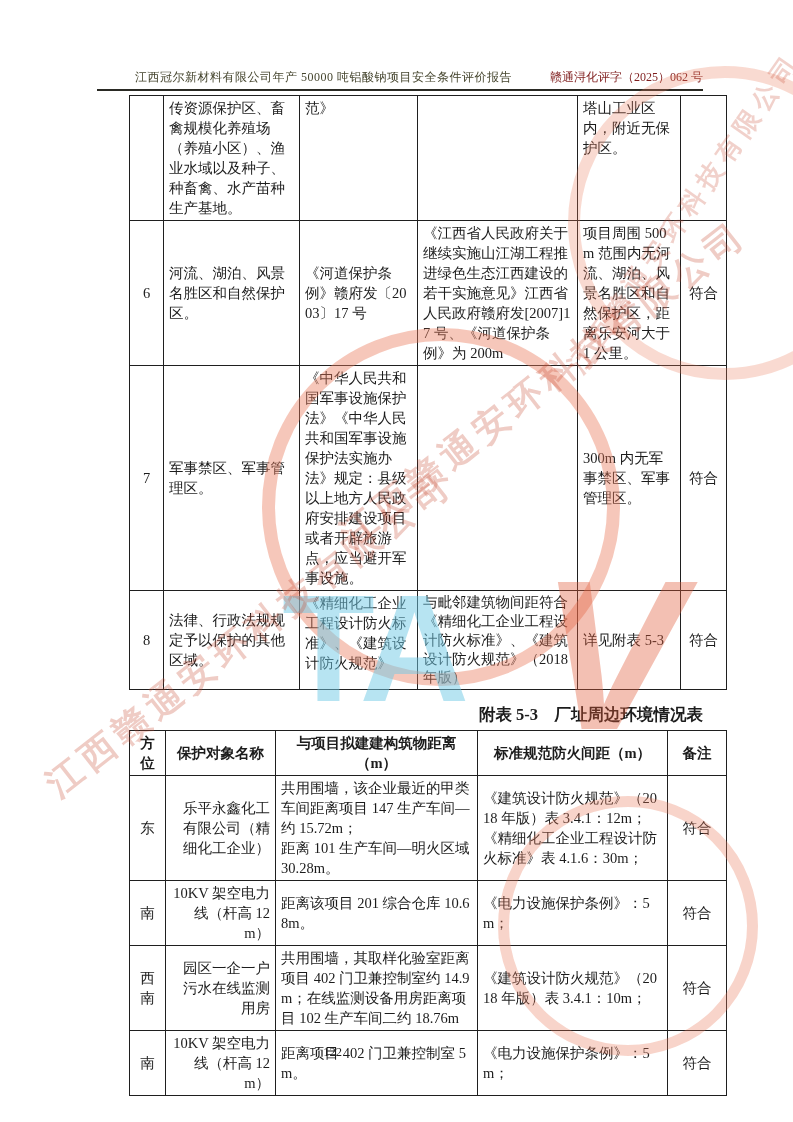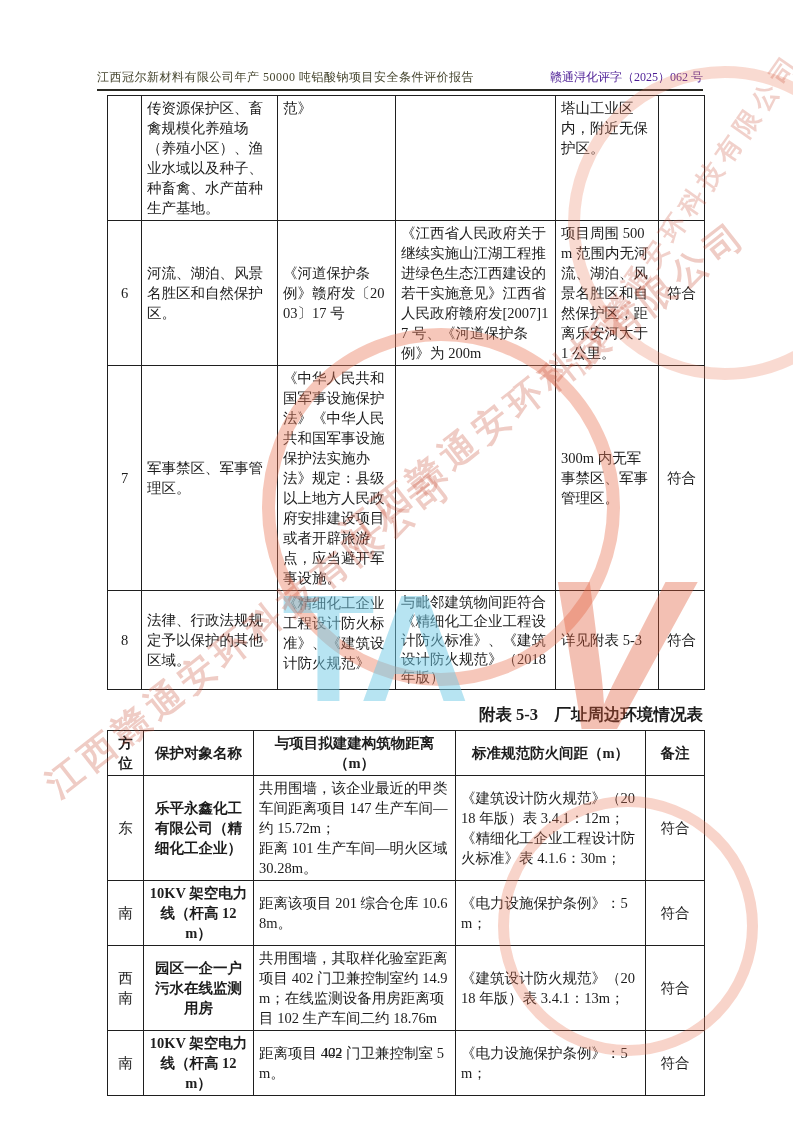--- a/index.html
+++ b/index.html
@@ -5,42 +5,42 @@
   html,body{margin:0;padding:0;}
   body{
     width:793px;height:1122px;position:relative;background:#ffffff;
     font-family:"Liberation Serif","DejaVu Serif",serif;color:#1c1c1c;
     overflow:hidden;
   }
   .page{position:absolute;inset:0;}
   
   .header{
     position:absolute;left:97px;top:60px;width:606px;height:26px;
-    display:flex;justify-content:space-between;align-items:flex-end;
+    display:flex;justify-content:flex-end;align-items:flex-end;
     border-bottom:2px solid #2a2a24;padding-bottom:3px;
     font-size:12px;
   }
   .header .hl{color:#45452e;letter-spacing:0.5px;}
-  .header .hr{color:#4c1d95;}
+  .header .hr{color:#7f1d1d;margin-left:38px;}
   
-  table{border-collapse:collapse;table-layout:fixed;position:absolute;}
+  table{border-collapse:collapse;table-layout:fixed;position:absolute;margin-left:22px;}
   td,th{border:1px solid #1f1f1f;padding:2px 5px;vertical-align:middle;
     font-size:14.5px;line-height:1.38;word-break:break-all;}
   .t1{left:107px;top:95px;width:597px;}
   .t1 .c-no{text-align:center;}
   .t1 .c-concl{text-align:center;padding:2px 2px;}
   .t1 .vtop{vertical-align:top;}
   .t2-title{
     position:absolute;left:97px;top:704px;width:606px;text-align:right;
     font-weight:bold;font-size:16.5px;
   }
   .t2{left:107px;top:730px;width:597px;font-size:14px;}
   .t2 th{font-weight:bold;text-align:center;font-size:14.5px;}
   .t2 .c-dir{text-align:center;}
-  .t2 .c-name{text-align:center;font-weight:bold;}
+  .t2 .c-name{text-align:right;}
   .t2 .c-note{text-align:center;}
   .pre{white-space:pre-line;}
   .para{
     position:absolute;left:97px;top:641px;width:608px;margin:0;
     font-size:16.5px;line-height:32px;text-indent:2em;text-align:justify;
   }
   .page-num{
     position:absolute;left:0;top:1045px;width:665px;text-align:center;
     font-size:12.5px;
   }
@@ -154,21 +154,21 @@
       <td class="c-dir">南</td>
       <td class="c-name">10KV 架空电力线（杆高 12m）</td>
       <td>距离该项目 201 综合仓库 10.68m。</td>
       <td>《电力设施保护条例》：5m；</td>
       <td class="c-note">符合</td>
     </tr>
     <tr style="height:75px">
       <td class="c-dir">西南</td>
       <td class="c-name">园区一企一户污水在线监测用房</td>
       <td>共用围墙，其取样化验室距离项目 402 门卫兼控制室约 14.9m；在线监测设备用房距离项目 102 生产车间二约 18.76m</td>
-      <td>《建筑设计防火规范》（2018 年版）表 3.4.1：13m；</td>
+      <td>《建筑设计防火规范》（2018 年版）表 3.4.1：10m；</td>
       <td class="c-note">符合</td>
     </tr>
     <tr style="height:47px">
       <td class="c-dir">南</td>
       <td class="c-name">10KV 架空电力线（杆高 12m）</td>
       <td>距离项目 402 门卫兼控制室 5m。</td>
       <td>《电力设施保护条例》：5m；</td>
       <td class="c-note">符合</td>
     </tr>
   </tbody>

